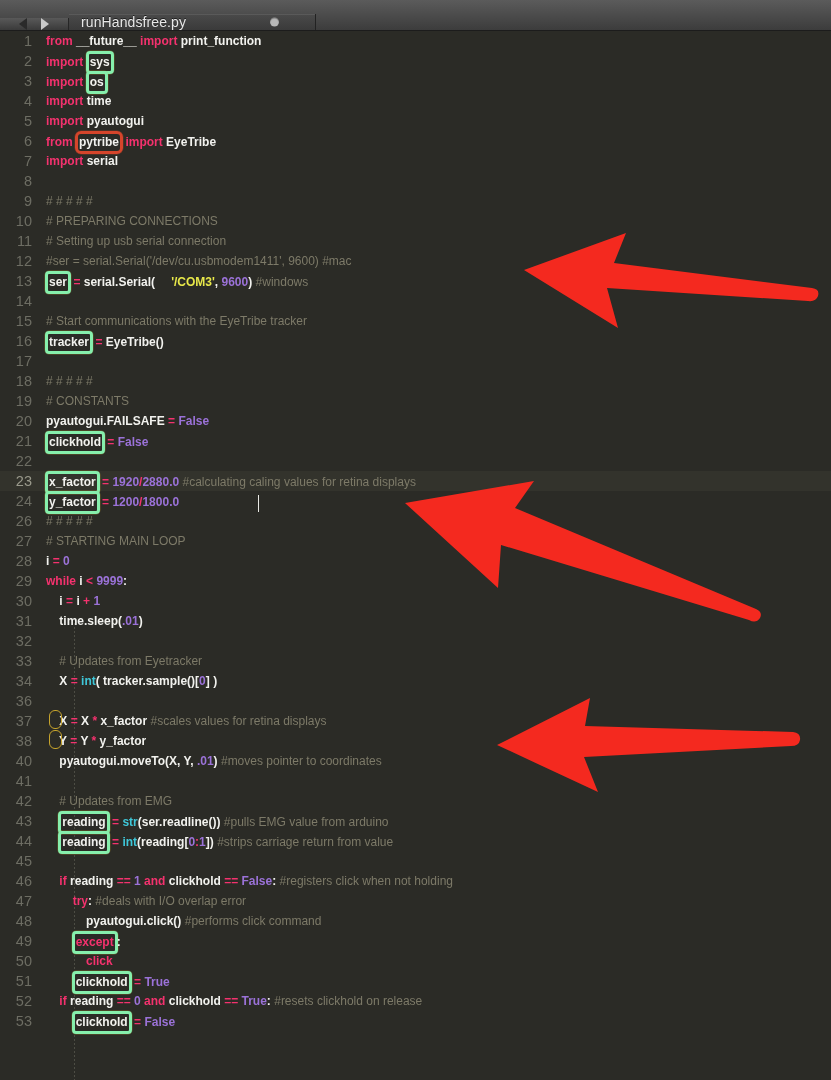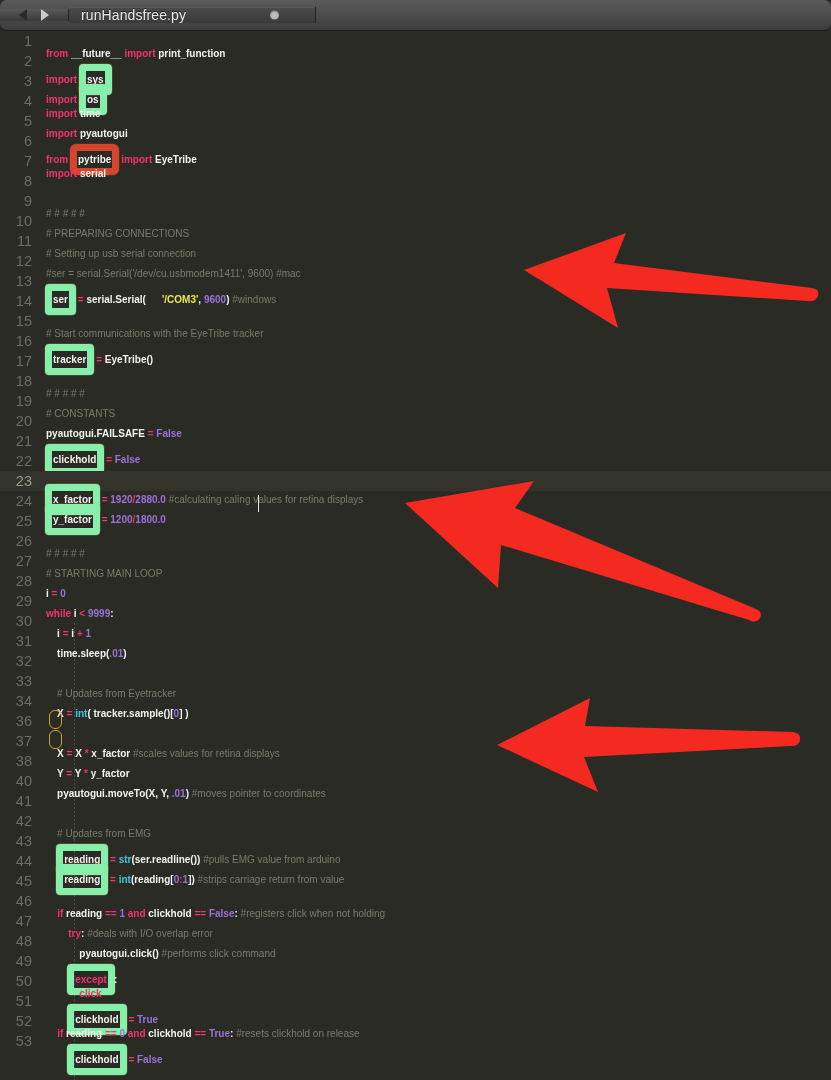--- a/index.html
+++ b/index.html
@@ -8,21 +8,21 @@
     font-family:"Liberation Sans","DejaVu Sans",sans-serif;
     -webkit-font-smoothing:antialiased;
   }
   .app{position:relative;width:831px;height:1080px;background:#2b2b26;}
 
   
   .tabbar{
     position:relative;height:30px;width:831px;
     background:linear-gradient(#5b5b5b,#3c3c3c);
     border-bottom:1px solid #1c1c1c;
-    display:flex;align-items:center;border-radius:7px;
+    display:flex;align-items:flex-end;
   }
   .navbtns{
     width:68px;flex:0 0 68px;
     background:linear-gradient(#595959,#3a3a3a);
     display:flex;align-items:center;justify-content:center;gap:14px;
     border-right:1px solid #262626;
   }
   .navarrow{width:0;height:0;border-top:6px solid transparent;border-bottom:6px solid transparent;}
   .navarrow.back{border-right:8px solid #2a2a2a;}
   .navarrow.fwd{border-left:8px solid #c9c9c9;}
@@ -64,39 +64,39 @@
     white-space:pre;font-size:15.5px;
   }
   .ln.active{background:#33332c;}
   .num{
     position:absolute;left:0;top:0;width:32px;
     text-align:right;color:#6d6d63;font-size:14.5px;
     font-family:"Liberation Sans","DejaVu Sans",sans-serif;
   }
   .ln.active .num{color:#9a9a8c;}
   .src{
-    position:absolute;left:46px;top:13px;
+    position:absolute;left:46px;top:0;
     color:#f2f2ee;
     font-family:"Liberation Sans","DejaVu Sans",sans-serif;
-    font-weight:bold;font-size:10px;
+    font-weight:bold;font-size:12px;
   }
   
   .kw{color:#f4326e;}
   .op{color:#f4326e;}
   .num-lit{color:#9b72d8;}
   .str{color:#e8e84a;margin-left:16px;}
   .fn{color:#3fc7d8;}
   .cm{color:#7d7a68;font-weight:normal;}
   .pl{color:#f2f2ee;}
   .bool{color:#9b72d8;}
 
   
   .box{
     display:inline-block;
-    border:7px solid #86efac;border-radius:4px;
+    border:3px solid #86efac;border-radius:4px;
     padding:0 1px;margin:0 -1px;
     line-height:17px;
     box-shadow:0 0 0 0.5px rgba(200,165,44,.4);
     background:rgba(0,0,0,0);
   }
   .box.err{border-color:#d5452b;box-shadow:0 0 0 0.5px rgba(213,69,43,.4);border-radius:6px;}
 
   
   .guide{
     position:absolute;left:74px;top:592px;width:1px;height:470px;
@@ -181,21 +181,20 @@
       <div class="ln"><span class="num">20</span><span class="src"><span class="pl">pyautogui.FAILSAFE</span> <span class="op">=</span> <span class="bool">False</span></span></div>
 
       <div class="ln"><span class="num">21</span><span class="src"><span class="box pl">clickhold</span> <span class="op">=</span> <span class="bool">False</span></span></div>
 
       <div class="ln"><span class="num">22</span><span class="src"></span></div>
 
       <div class="ln active"><span class="num">23</span><span class="src"><span class="box pl">x_factor</span> <span class="op">=</span> <span class="num-lit">1920</span><span class="op">/</span><span class="num-lit">2880.0</span> <span class="cm">#calculating caling values for retina displays</span></span></div>
 
       <div class="ln"><span class="num">24</span><span class="src"><span class="box pl">y_factor</span> <span class="op">=</span> <span class="num-lit">1200</span><span class="op">/</span><span class="num-lit">1800.0</span></span></div>
 
-      <div class="ln"><span class="num">25</span><span class="src"></span></div>
 
       <div class="ln"><span class="num">26</span><span class="src cm"># # # # #</span></div>
 
       <div class="ln"><span class="num">27</span><span class="src cm"># STARTING MAIN LOOP</span></div>
 
       <div class="ln"><span class="num">28</span><span class="src"><span class="pl">i</span> <span class="op">=</span> <span class="num-lit">0</span></span></div>
 
       <div class="ln"><span class="num">29</span><span class="src"><span class="kw">while</span> <span class="pl">i</span> <span class="op">&lt;</span> <span class="num-lit">9999</span><span class="pl">:</span></span></div>
 
       <div class="ln"><span class="num">30</span><span class="src"><span class="pl">    i</span> <span class="op">=</span> <span class="pl">i</span> <span class="op">+</span> <span class="num-lit">1</span></span></div>

